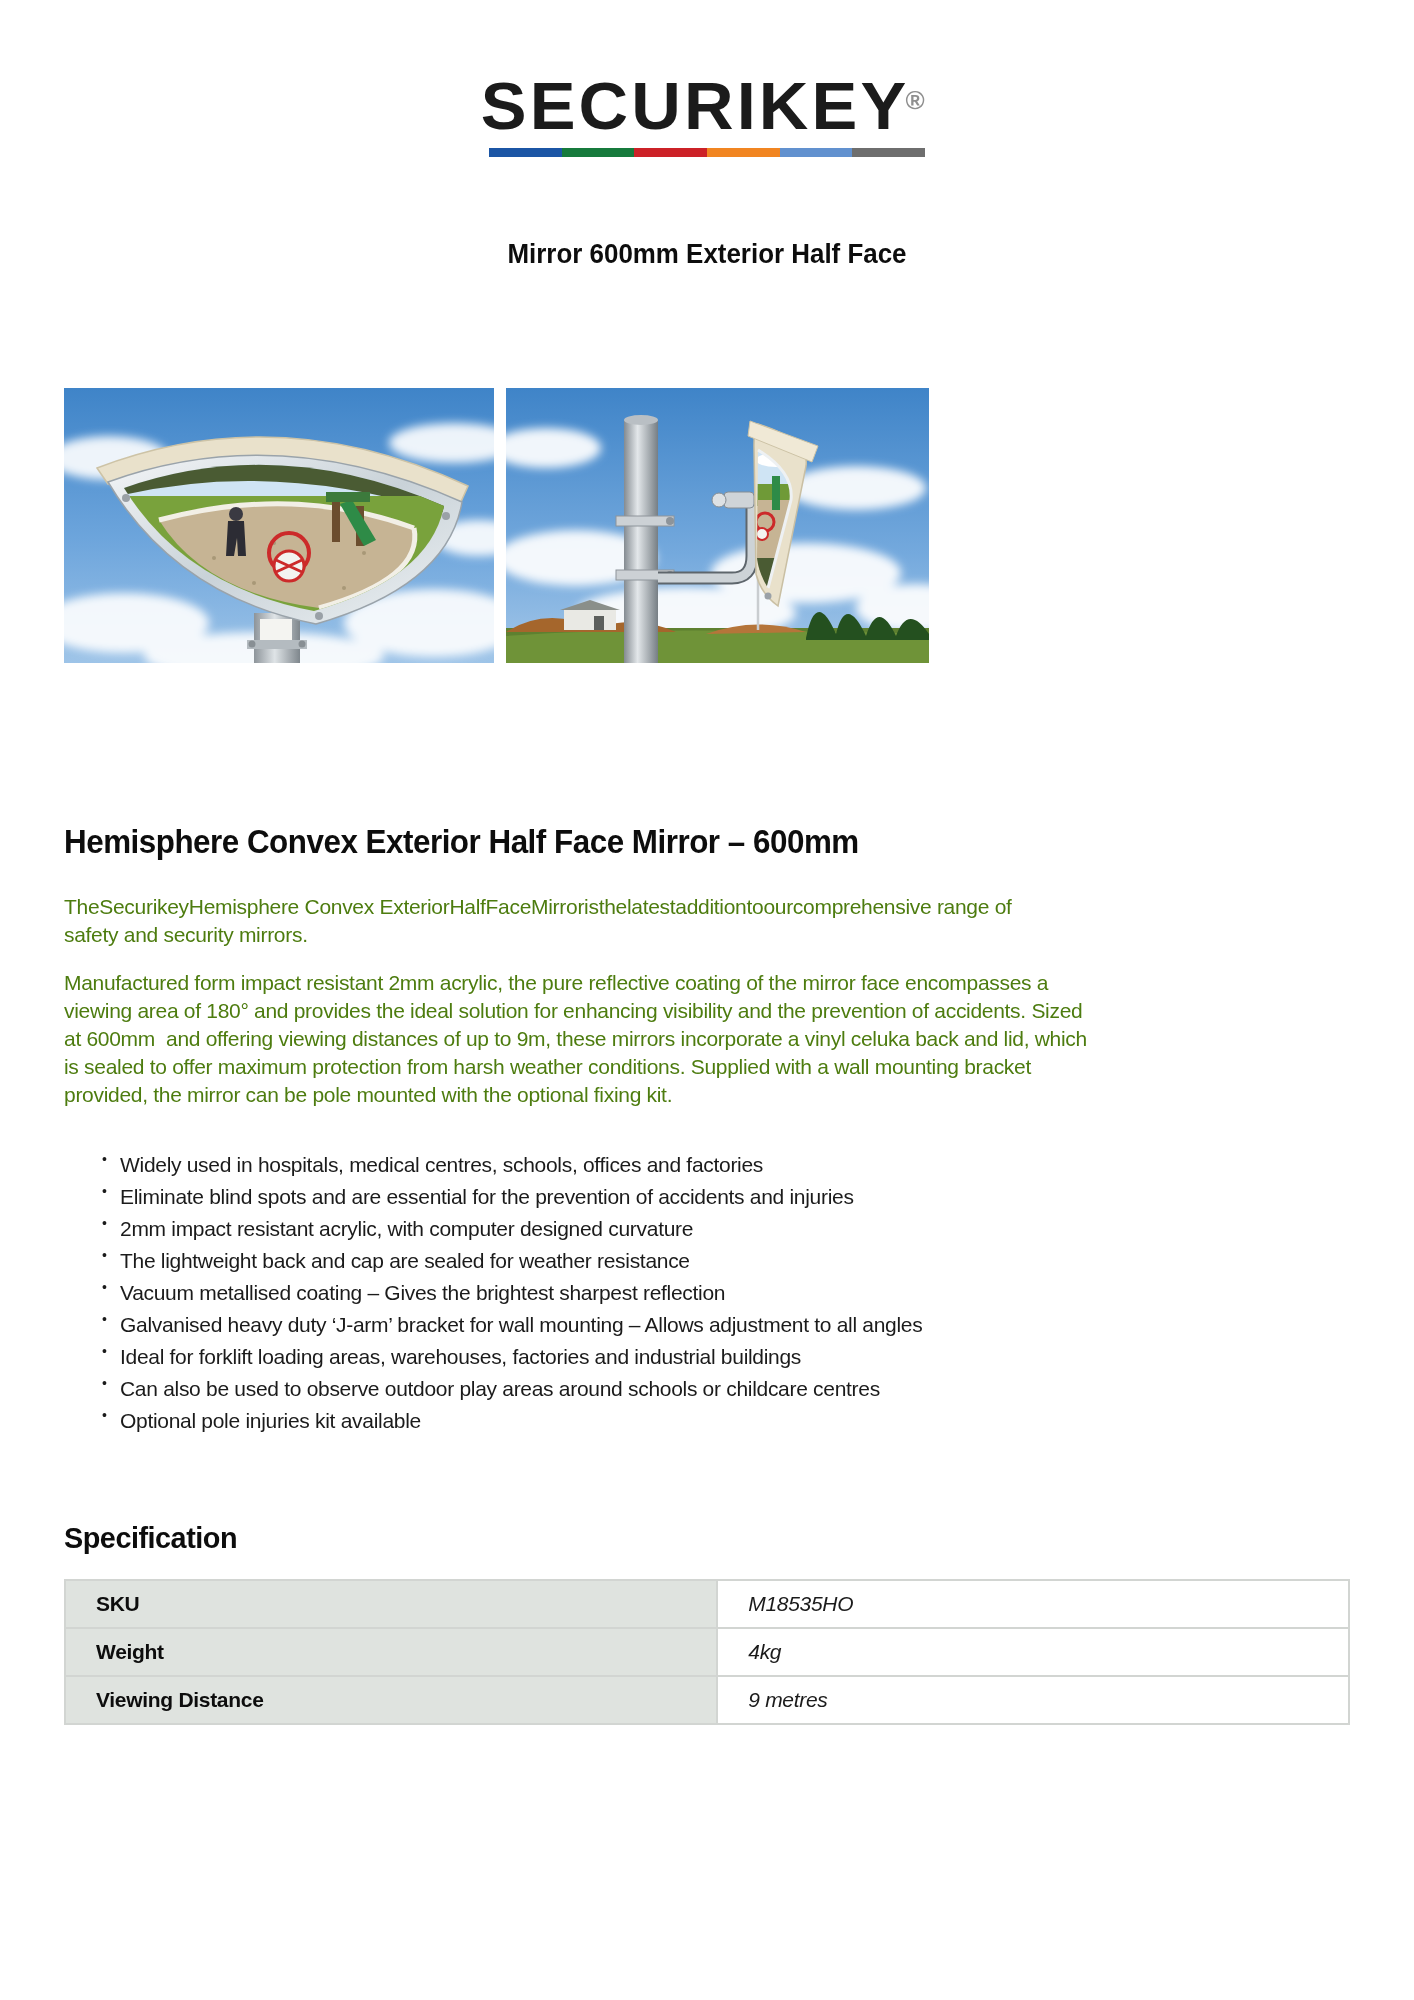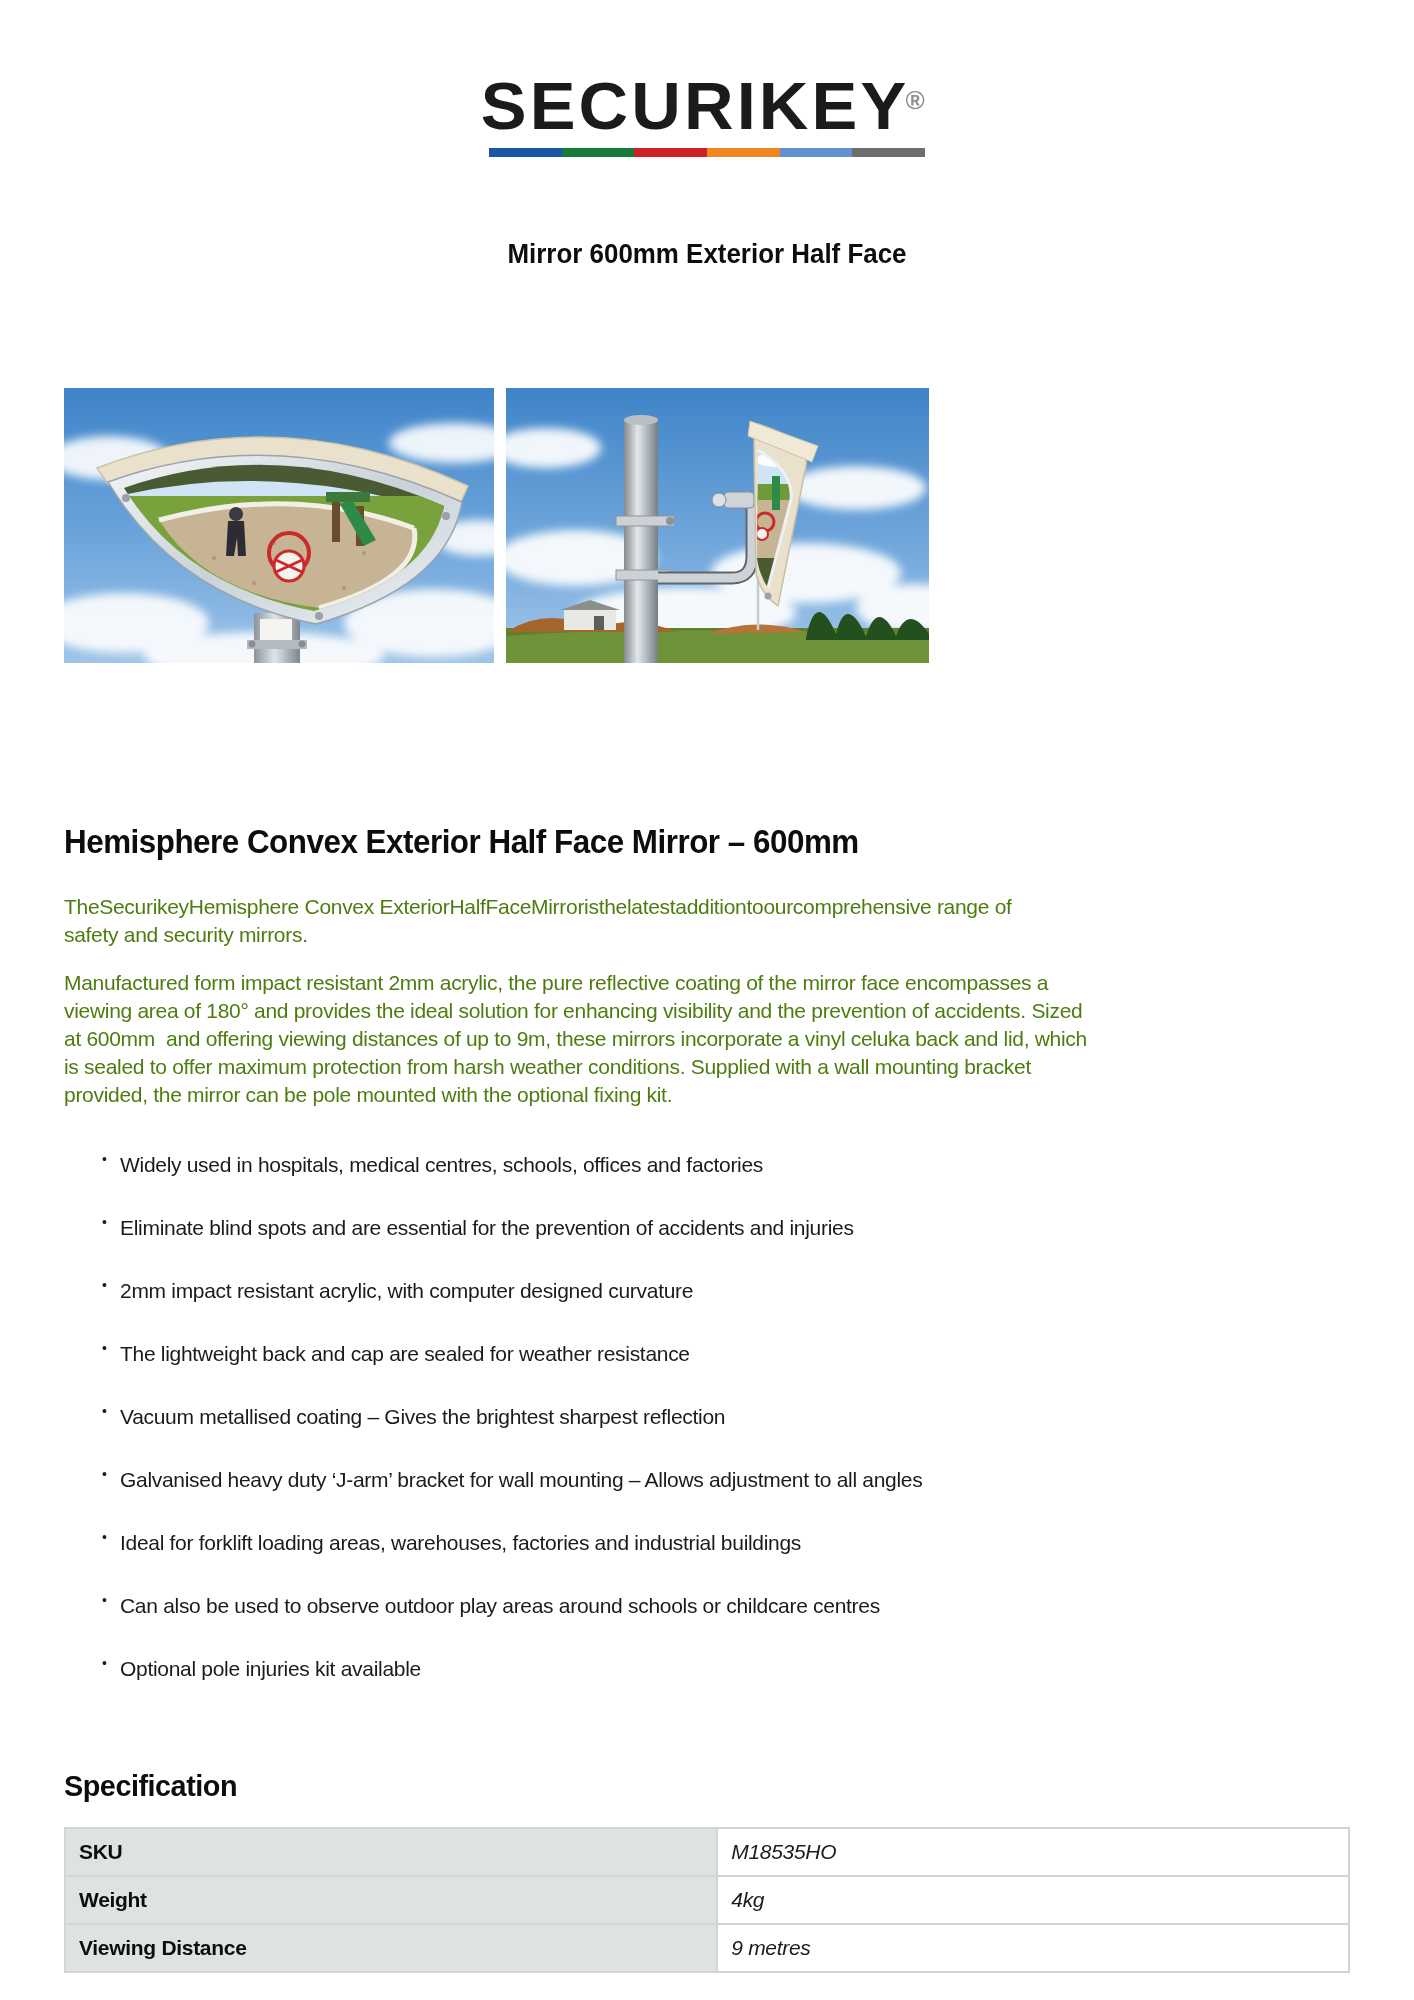--- a/index.html
+++ b/index.html
@@ -46,37 +46,37 @@
   .para {
     font-size:21px; line-height:28px; color:#4d7c0f;
     letter-spacing:-.3px; white-space:pre-wrap;
   }
   .para.first { margin-top:32px; }
   .para.second { margin-top:20px; }
 
   ul.features { list-style:none; margin-top:40px; padding-left:38px; }
   ul.features li {
     font-size:21px; line-height:32px; color:#1b1b1b; letter-spacing:-.3px;
-    position:relative; padding-left:18px;margin-top:31px;
+    position:relative; padding-left:18px;
   }
   ul.features li::before {
     content:"\2022"; position:absolute; left:0; top:-6px; font-size:14px; color:#1b1b1b;
   }
 
   
   .spec-heading {
     margin-top:84px; font-size:30px; font-weight:bold; color:#0d0d0d;
     letter-spacing:-.5px; transform:scaleX(.96); transform-origin:left;
   }
   table.spec {
     margin-top:24px; width:100%; border-collapse:collapse;
     border:2px solid #c3c6c3;
   }
   table.spec th, table.spec td {
-    border:2px solid #d2d5d2; font-size:21px; padding:11px 13px;
+    border:2px solid #d2d5d2; font-size:21px; padding:11px 30px;
     text-align:left; vertical-align:middle; letter-spacing:-.3px;
   }
   table.spec th { background:#dfe3df; font-weight:bold; width:50.8%; color:#0d0d0d; }
   table.spec td { background:#ffffff; font-weight:normal; color:#1b1b1b;font-style:italic; }
 </style>
 </head>
 <body>
 
 <div class="logo-row">
   <div class="logo-wrap">

